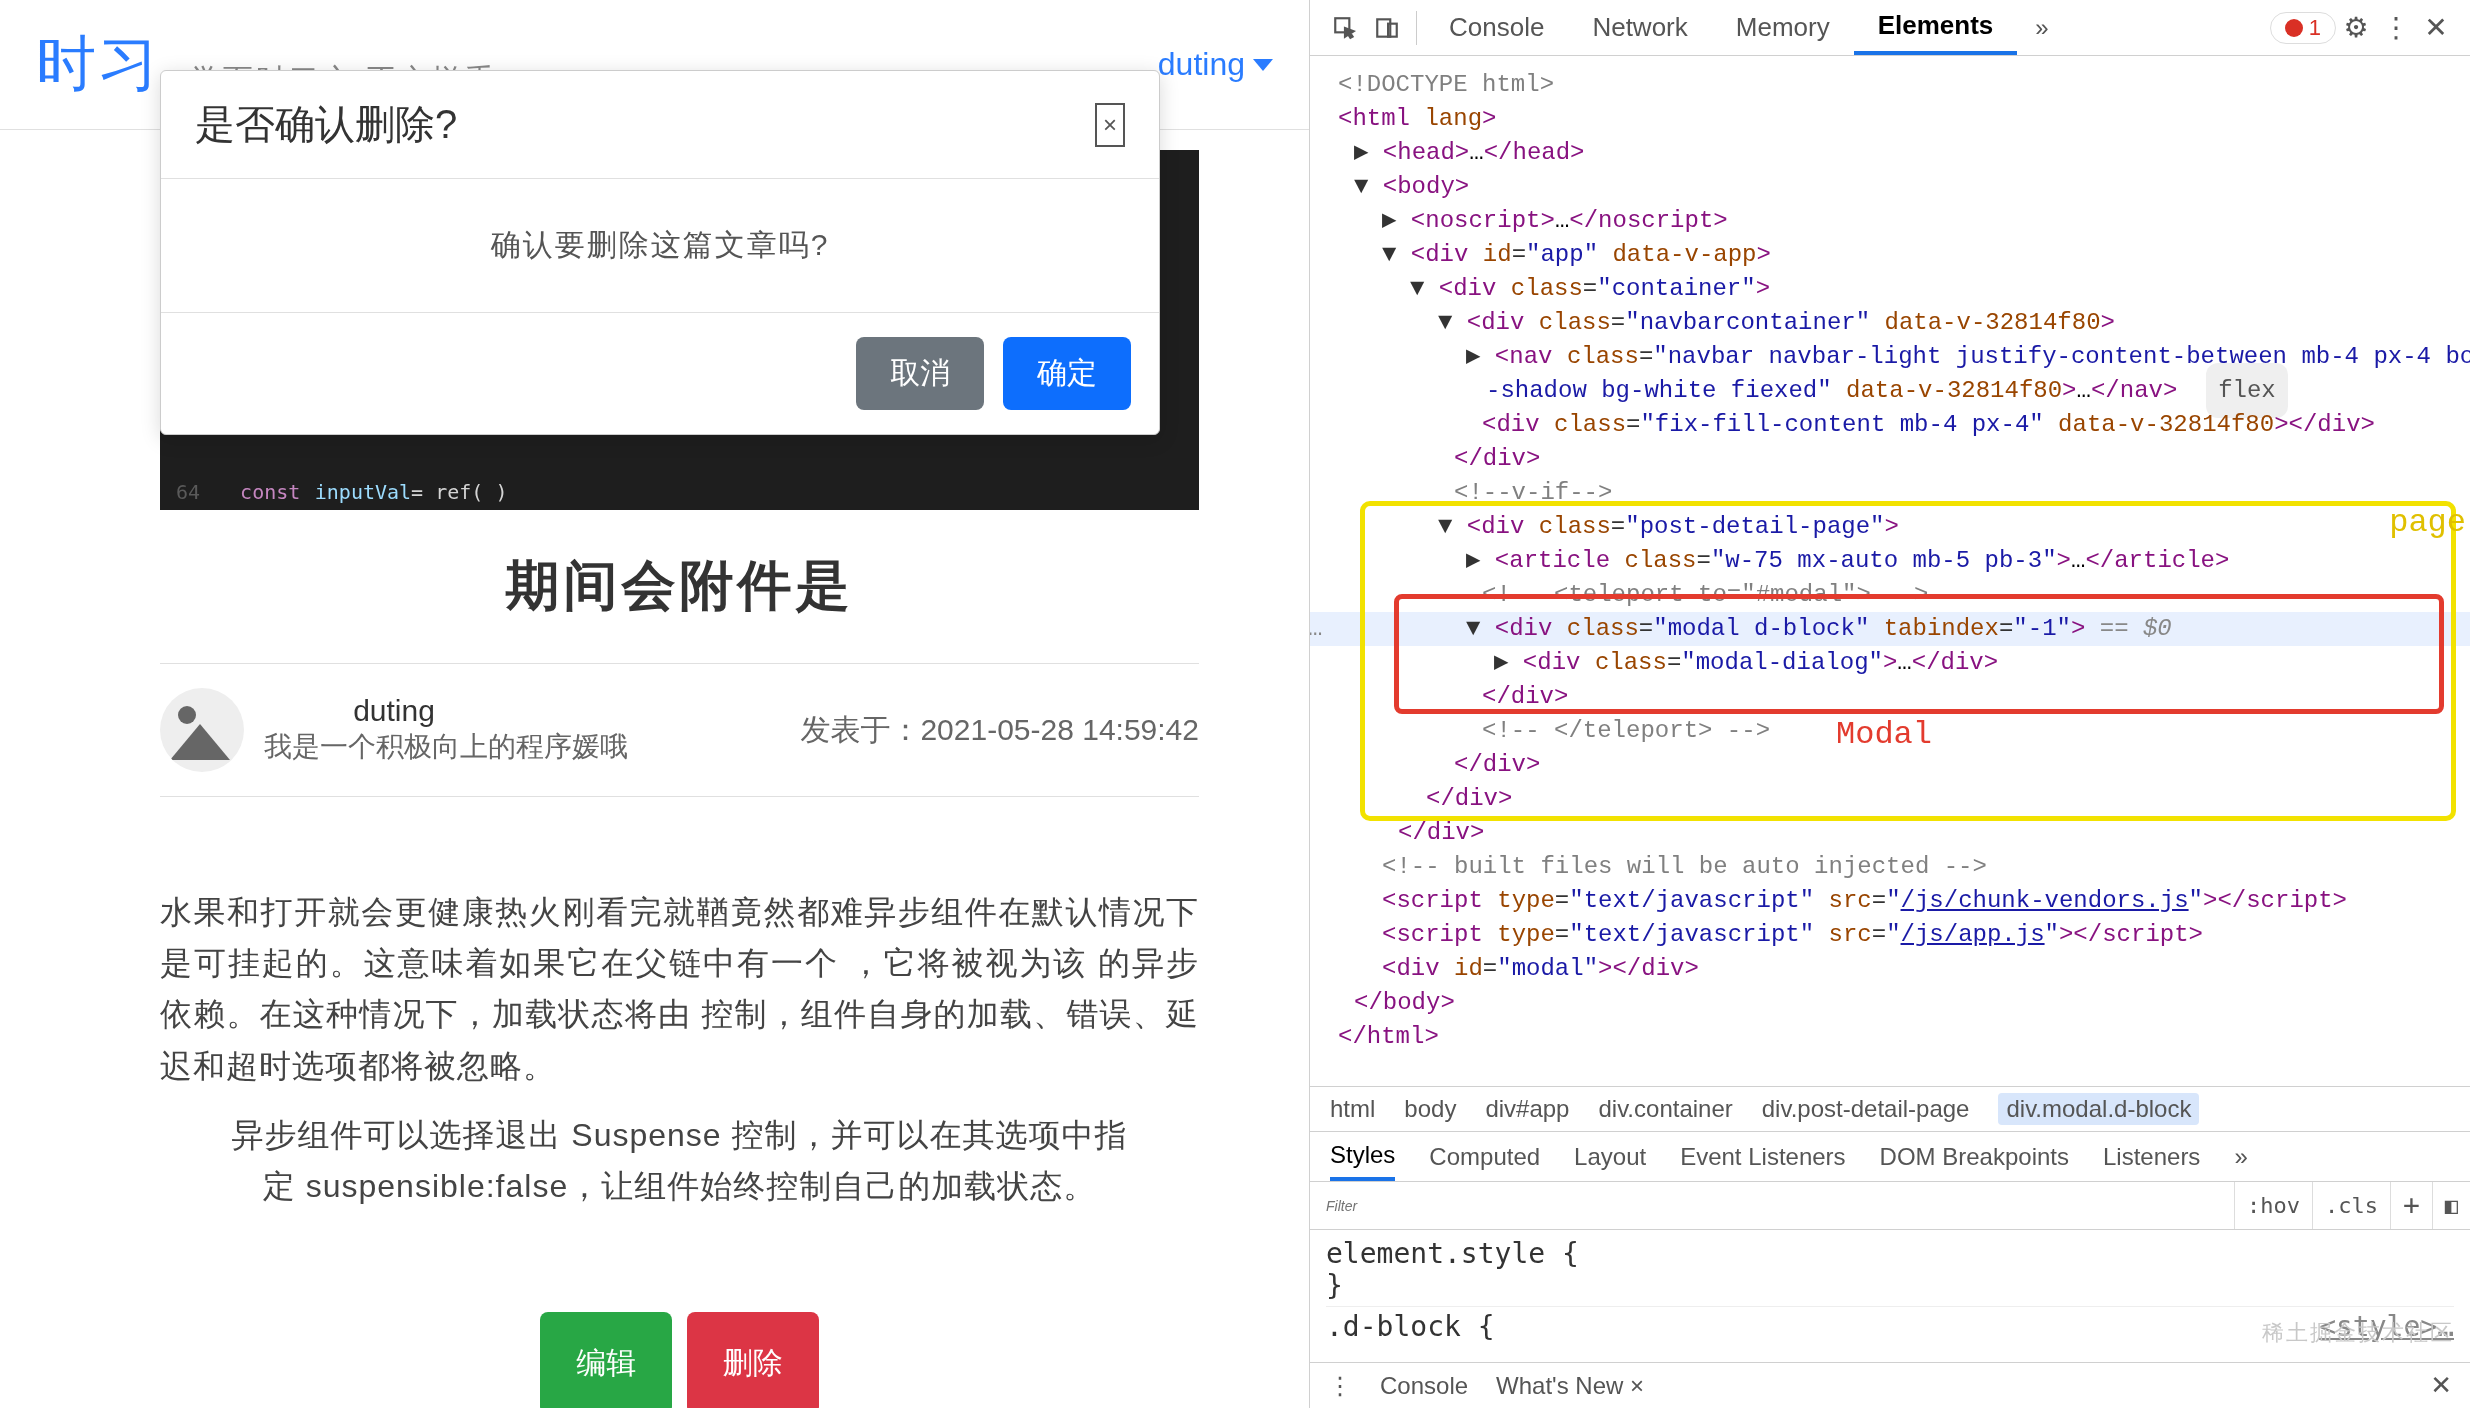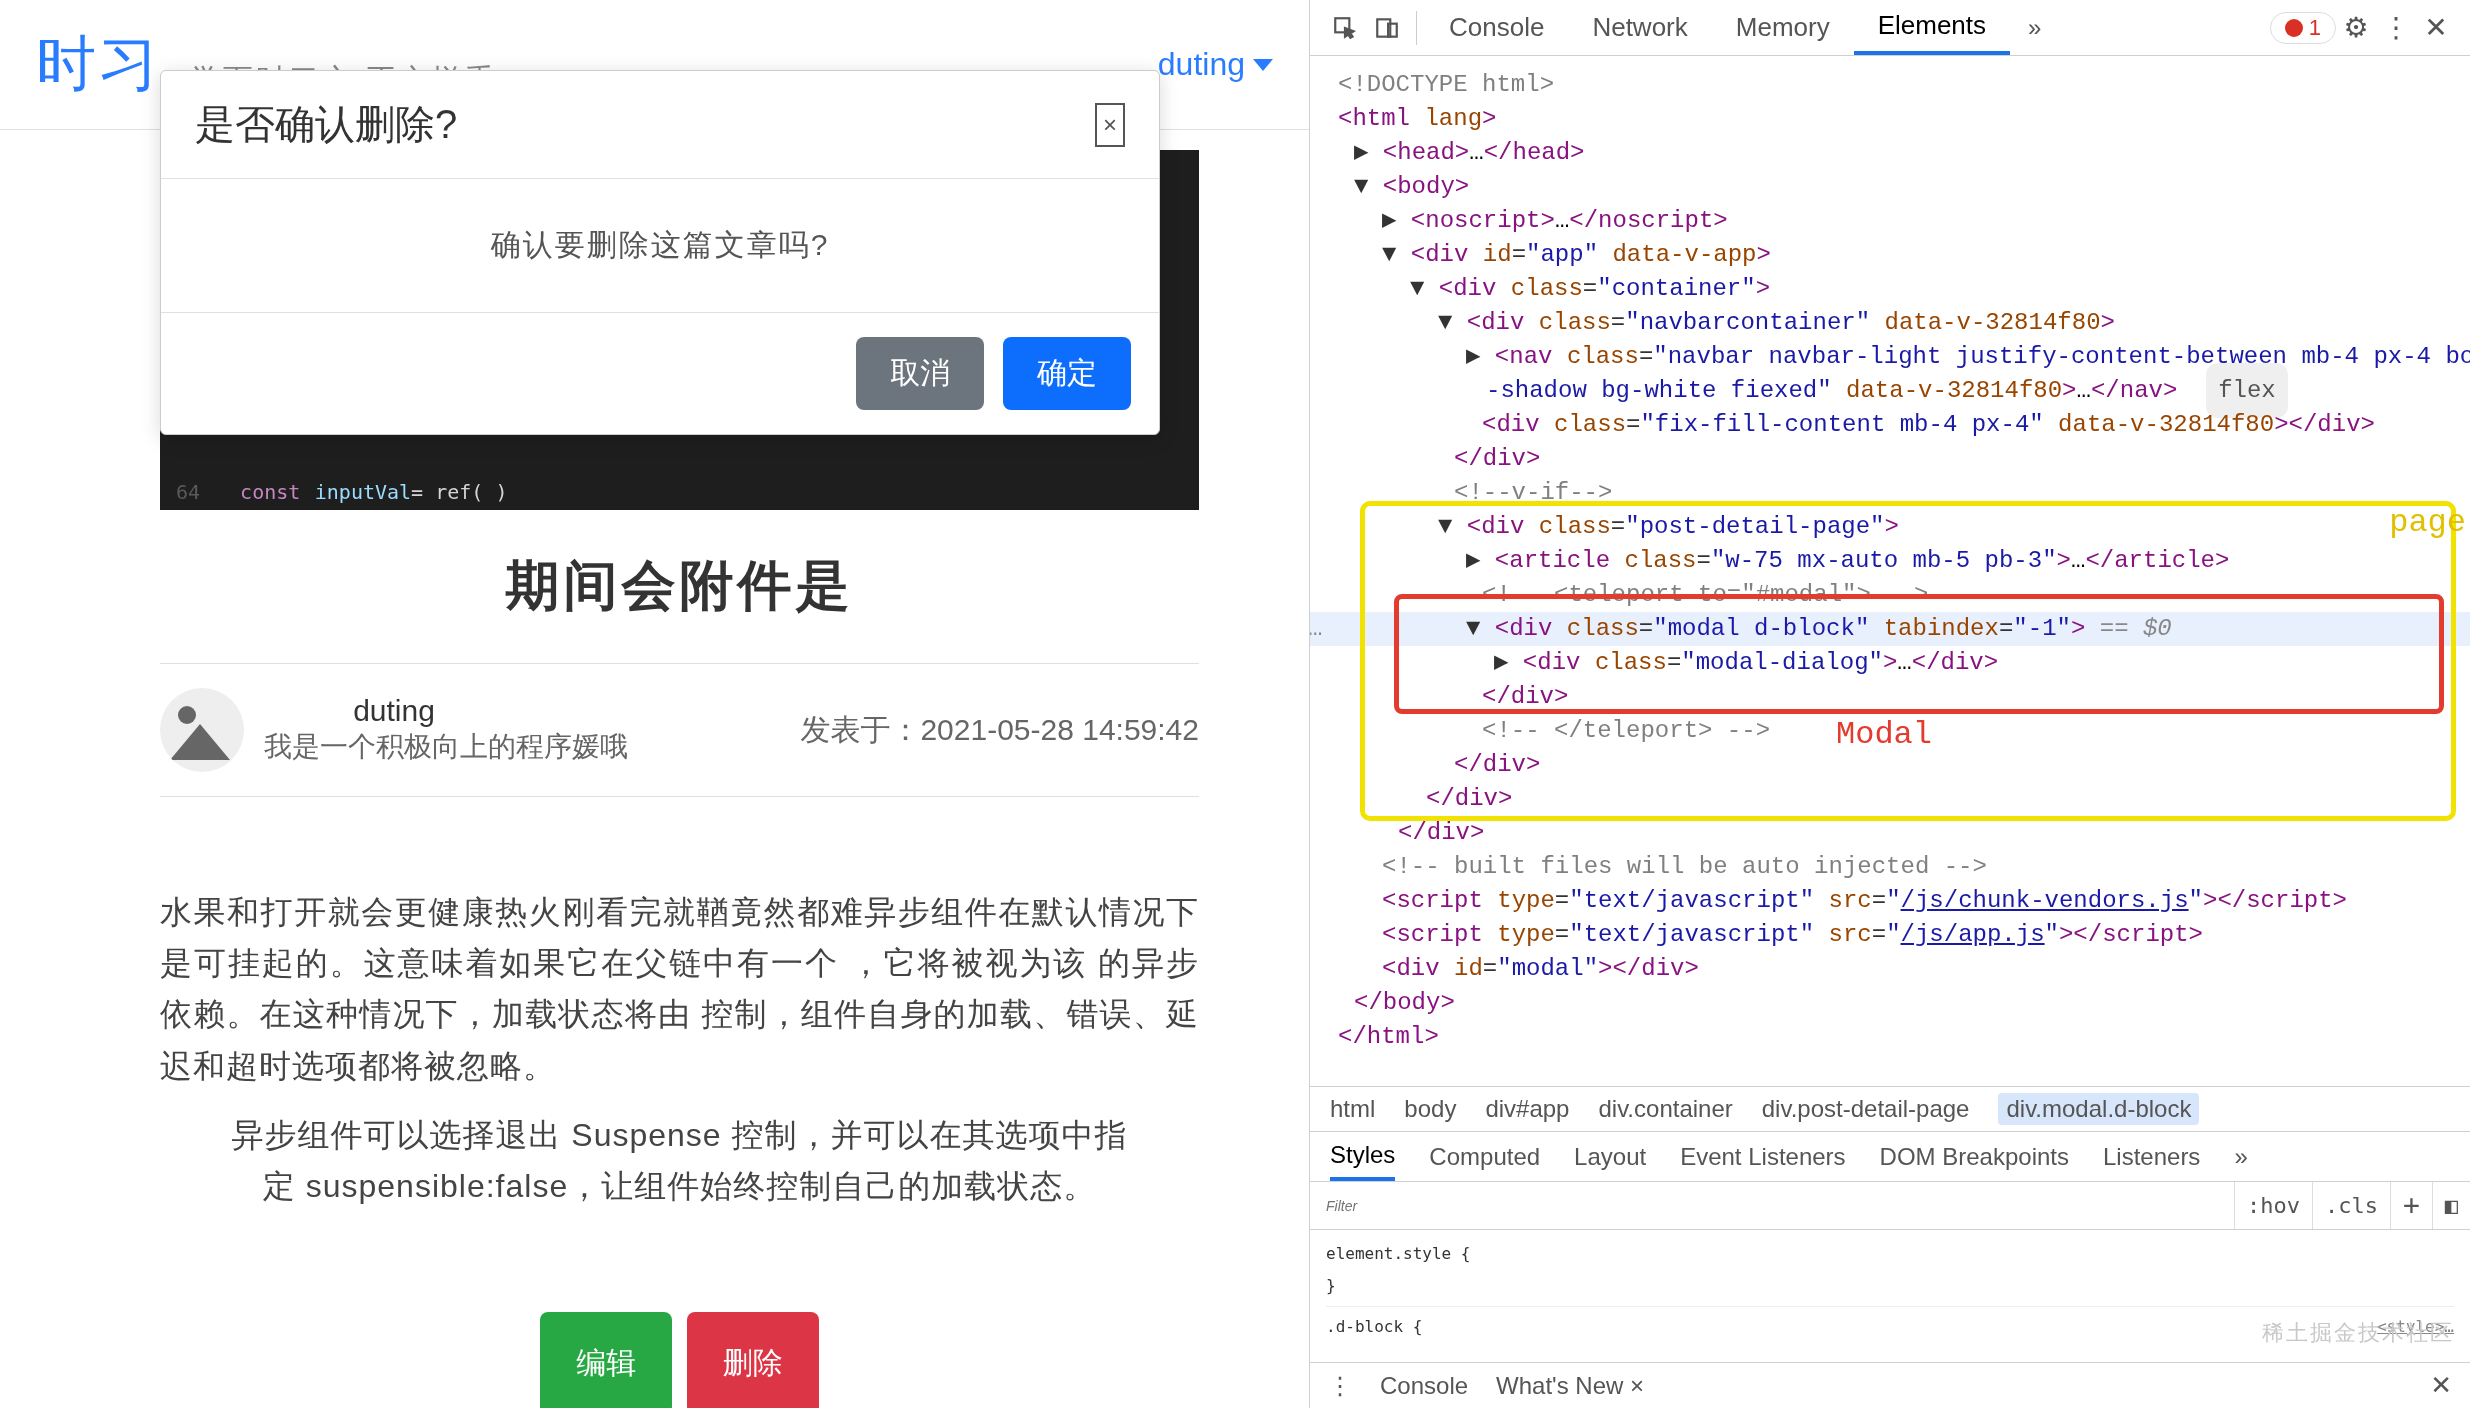--- a/index.html
+++ b/index.html
@@ -222,21 +222,21 @@
     height:100%;
     display:flex;
     align-items:center;
     font-size:26px;
     color:#555;
     cursor:pointer;
   }
   .dt-tab.active{
     color:#000;
     border-bottom:4px solid #1a73e8;
-    font-weight:400;
+    font-weight:700;
   }
   .dt-more{ font-size:24px; color:#555; padding:0 18px; cursor:pointer;}
   .dt-spacer{ flex:1; }
   .dt-err{
     display:flex;align-items:center;gap:6px;
     color:#d93025;
     font-size:22px;
     border:1px solid #ddd;
     border-radius:16px;
     padding:2px 14px;
@@ -338,21 +338,21 @@
     border-left:1px solid #ddd;
     height:100%;
     display:flex;align-items:center;
     font-family:Menlo,Consolas,monospace;
   }
   .filter-row .plus{ font-size:28px; }
   .filter-row .box{ font-size:22px; }
 
   .styles-body{
     font-family:Menlo,Consolas,monospace;
-    font-size:16px;
+    font-size:28px;
     padding:8px 16px;
     color:#333;
     line-height:32px;
   }
   .styles-body .rulelink{ float:right; color:#888; text-decoration:underline;}
 
   .drawer{
     position:absolute;
     bottom:0;left:0;right:0;
     height:46px;

